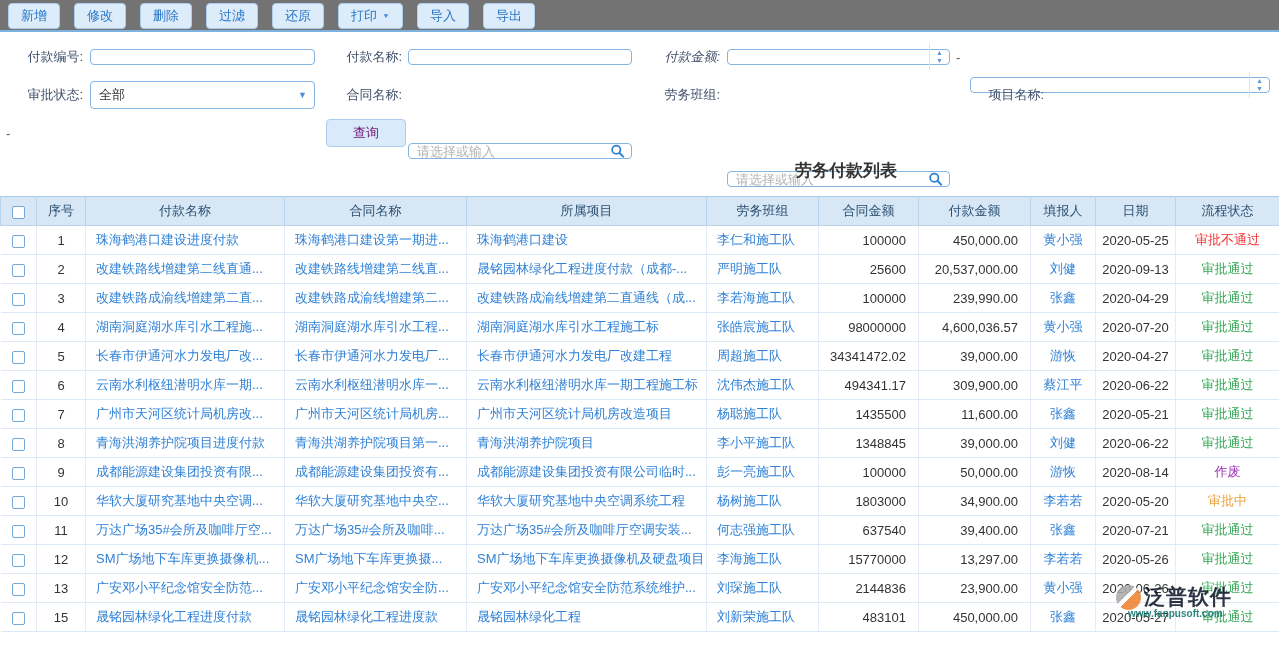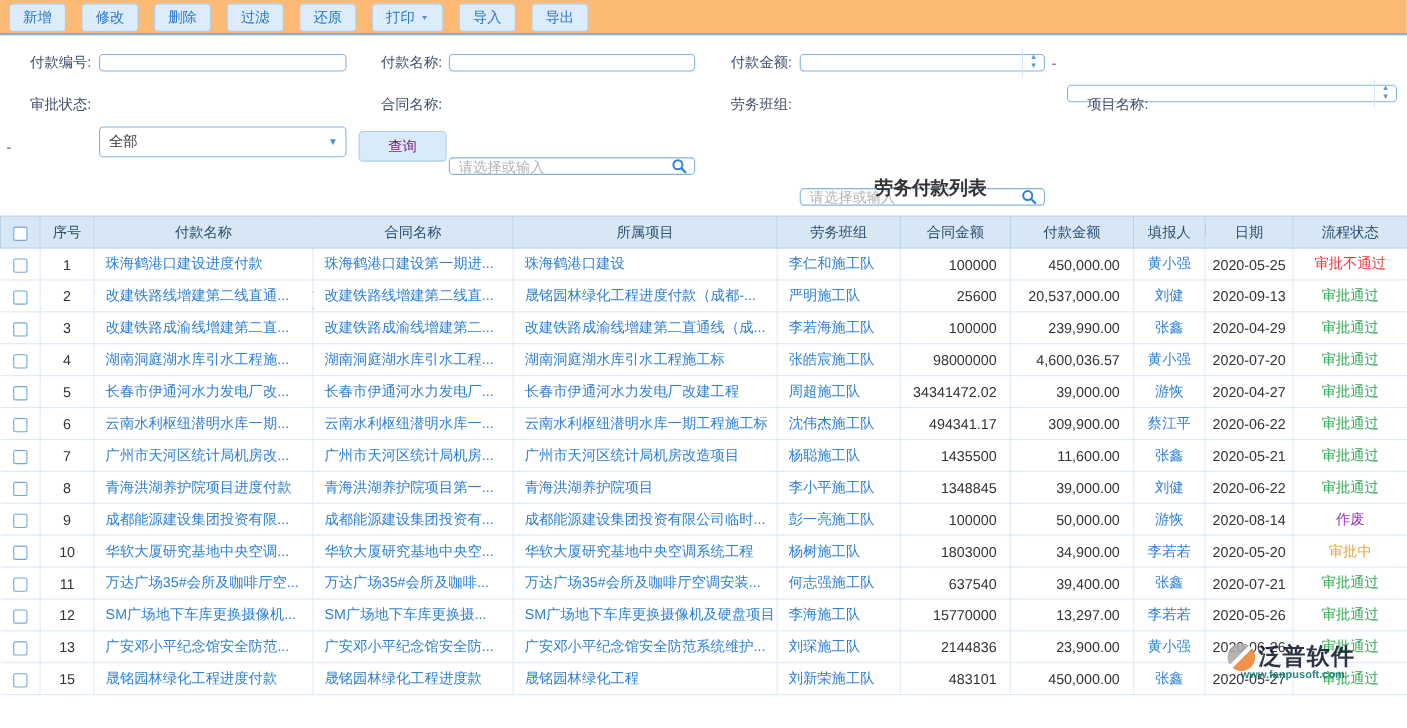--- a/index.html
+++ b/index.html
@@ -2,21 +2,21 @@
 <html><head>
 <meta charset="utf-8">
 <style>
   * { margin:0; padding:0; box-sizing:border-box; }
   html,body { width:1279px; height:662px; overflow:hidden; background:#fff;
     font-family:"Liberation Sans","DejaVu Sans",sans-serif; font-size:13px; color:#333; }
   .page { position:relative; width:1279px; height:662px; background:#fff; }
 
   
   .toolbar { position:absolute; left:0; top:0; width:100%; height:32px; padding:3px 0 0 8px;
-    display:flex; gap:14px; align-items:flex-start; border-bottom:2px solid #7db1e0; background:#fdba74; }
+    display:flex; gap:14px; align-items:flex-start; border-bottom:2px solid #7db1e0; background:#737373; }
   .tbtn { height:26px; padding:0 12px; display:inline-flex; align-items:center; gap:5px;
     background:#dcecfb; border:1px solid #aecdec; border-radius:4px; color:#2a76c5;
     font-size:13px; cursor:pointer; white-space:nowrap; }
   .caret { font-size:8px; color:#4a90d9; transform:scaleY(.8); }
 
   
   .filters { position:absolute; left:0; top:34px; width:1279px; height:113px; background:#fff; }
   .fgroup { position:absolute; height:28px; display:flex; align-items:center; }
   .flabel { color:#40506a; font-size:13px; text-align:right; display:block; }
   .finput { height:16px; border:1px solid #85b4e2; border-radius:4px; background:#fff;
@@ -101,21 +101,21 @@
     <div class="fgroup" style="left:90px; top:9px; width:225px;">
       <input class="finput" style="">
     </div>
     <div class="fgroup" style="left:332px; top:9px;">
       <span class="flabel" style="width:70px;">付款名称:</span>
     </div>
     <div class="fgroup" style="left:408px; top:9px; width:224px;">
       <input class="finput" style="">
     </div>
     <div class="fgroup" style="left:650px; top:9px;">
-      <span class="flabel" style="width:70px;">付款金额:</span>
+      <span class="flabel" style="width:70px;font-style:italic;">付款金额:</span>
     </div>
     <div class="fgroup fieldwrap" style="left:727px; top:9px; width:223px;">
       <input class="finput" style="padding-right: 24px;">
       <span class="spinner">
         <span class="spin-arrow">▲</span>
         <span class="spin-arrow">▼</span>
       </span>
     </div>
     <div class="fgroup" style="left:956px; top:9px;">
       <span class="dash">-</span>
@@ -124,21 +124,21 @@
       <input class="finput" style="padding-right: 24px;">
       <span class="spinner">
         <span class="spin-arrow">▲</span>
         <span class="spin-arrow">▼</span>
       </span>
     </div>
 
     <div class="fgroup" style="left:10px; top:47px;">
       <span class="flabel" style="width:73px;">审批状态:</span>
     </div>
-    <div class="fgroup" style="left:90px; top:47px; width:225px;margin-top:34px;">
+    <div class="fgroup" style="left:90px; top:47px; width:225px;">
       <div class="select-box" style="width:225px;">
         <span class="val">全部</span>
         <span class="icon-right caret" style="font-size:9px;">▼</span>
       </div>
     </div>
     <div class="fgroup" style="left:332px; top:47px;">
       <span class="flabel" style="width:70px;">合同名称:</span>
     </div>
     <div class="fgroup fieldwrap" style="left:408px; top:47px; width:224px;">
       <input class="finput" style="padding-right: 26px;" placeholder="请选择或输入">

